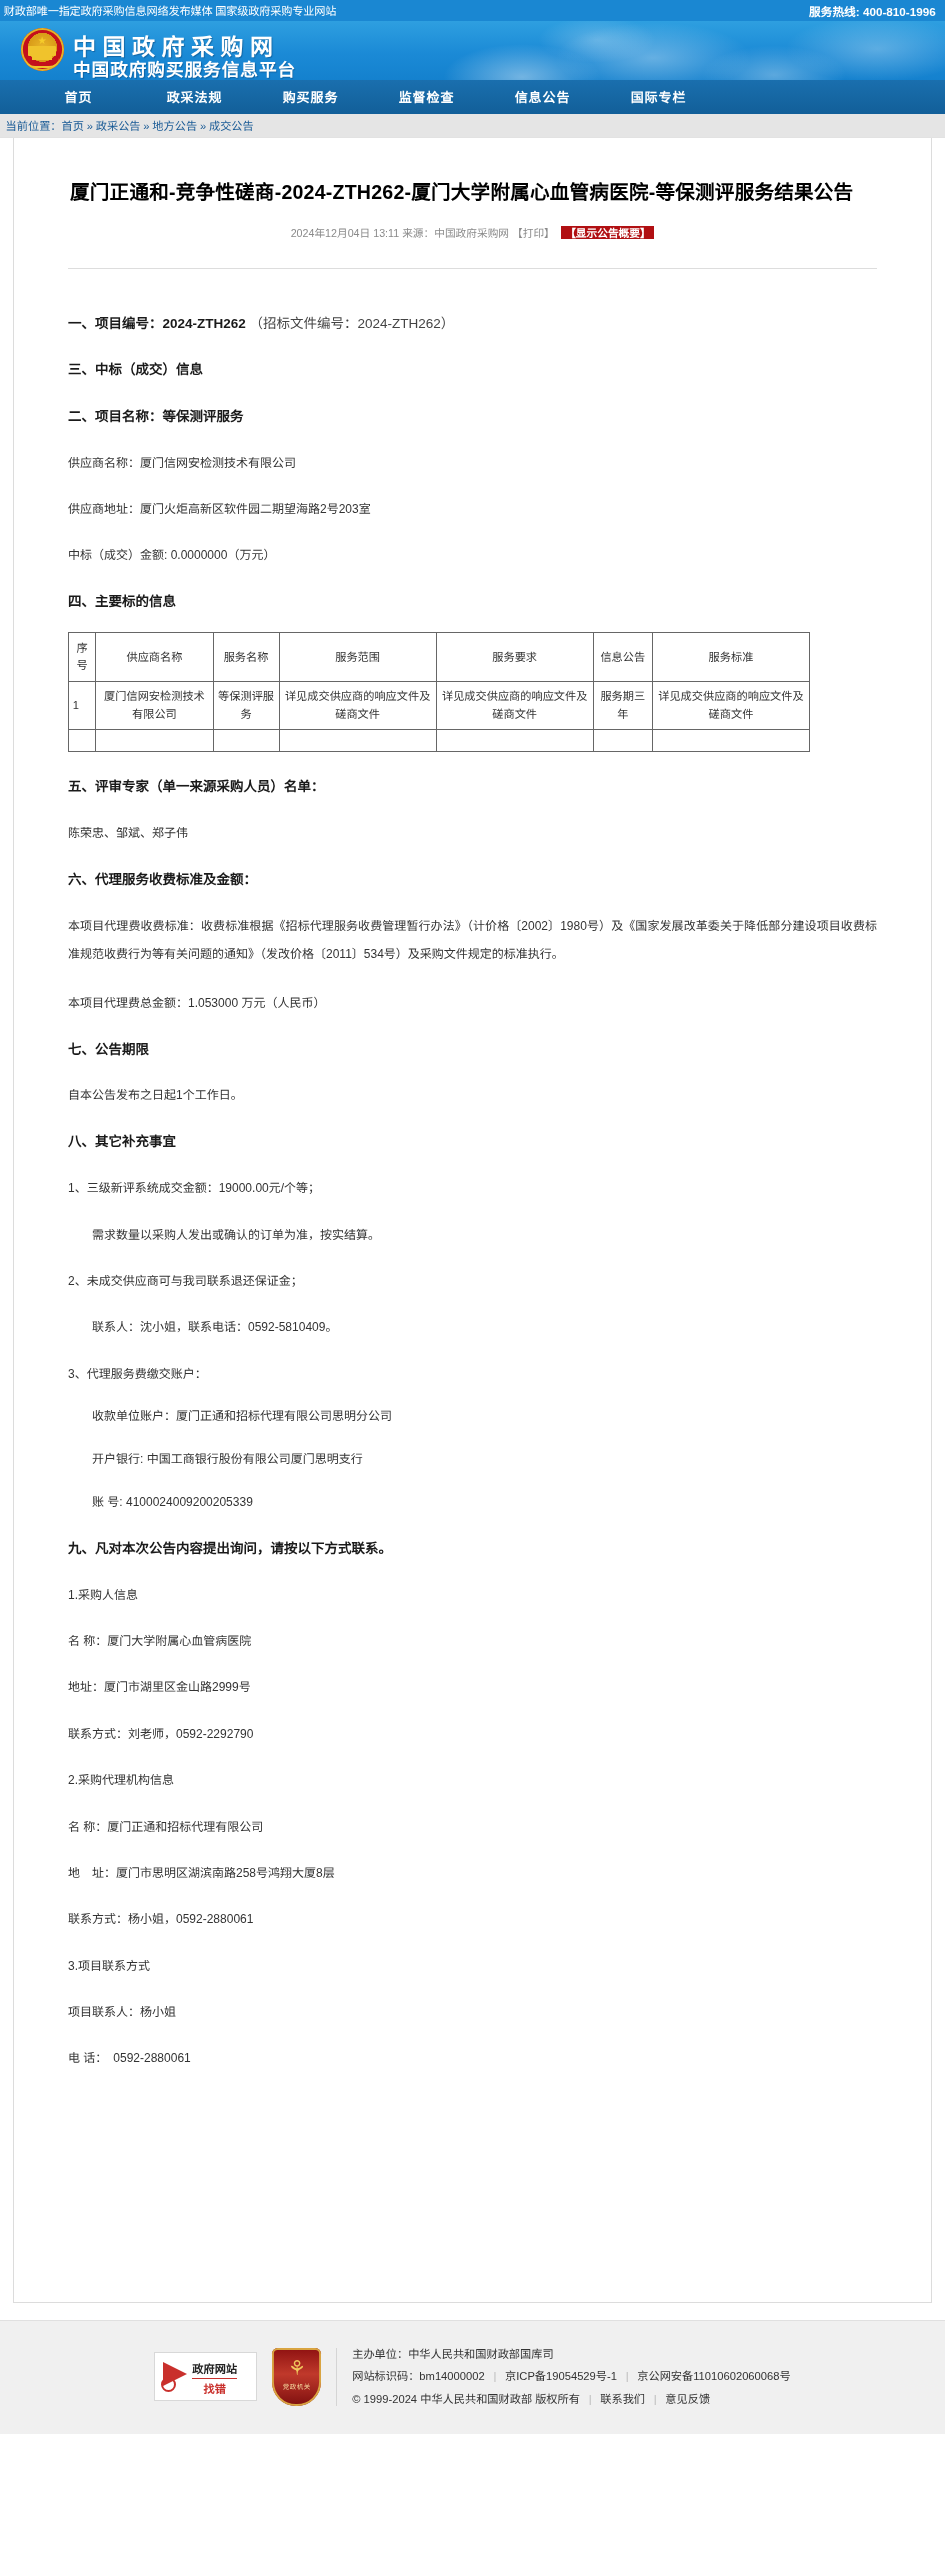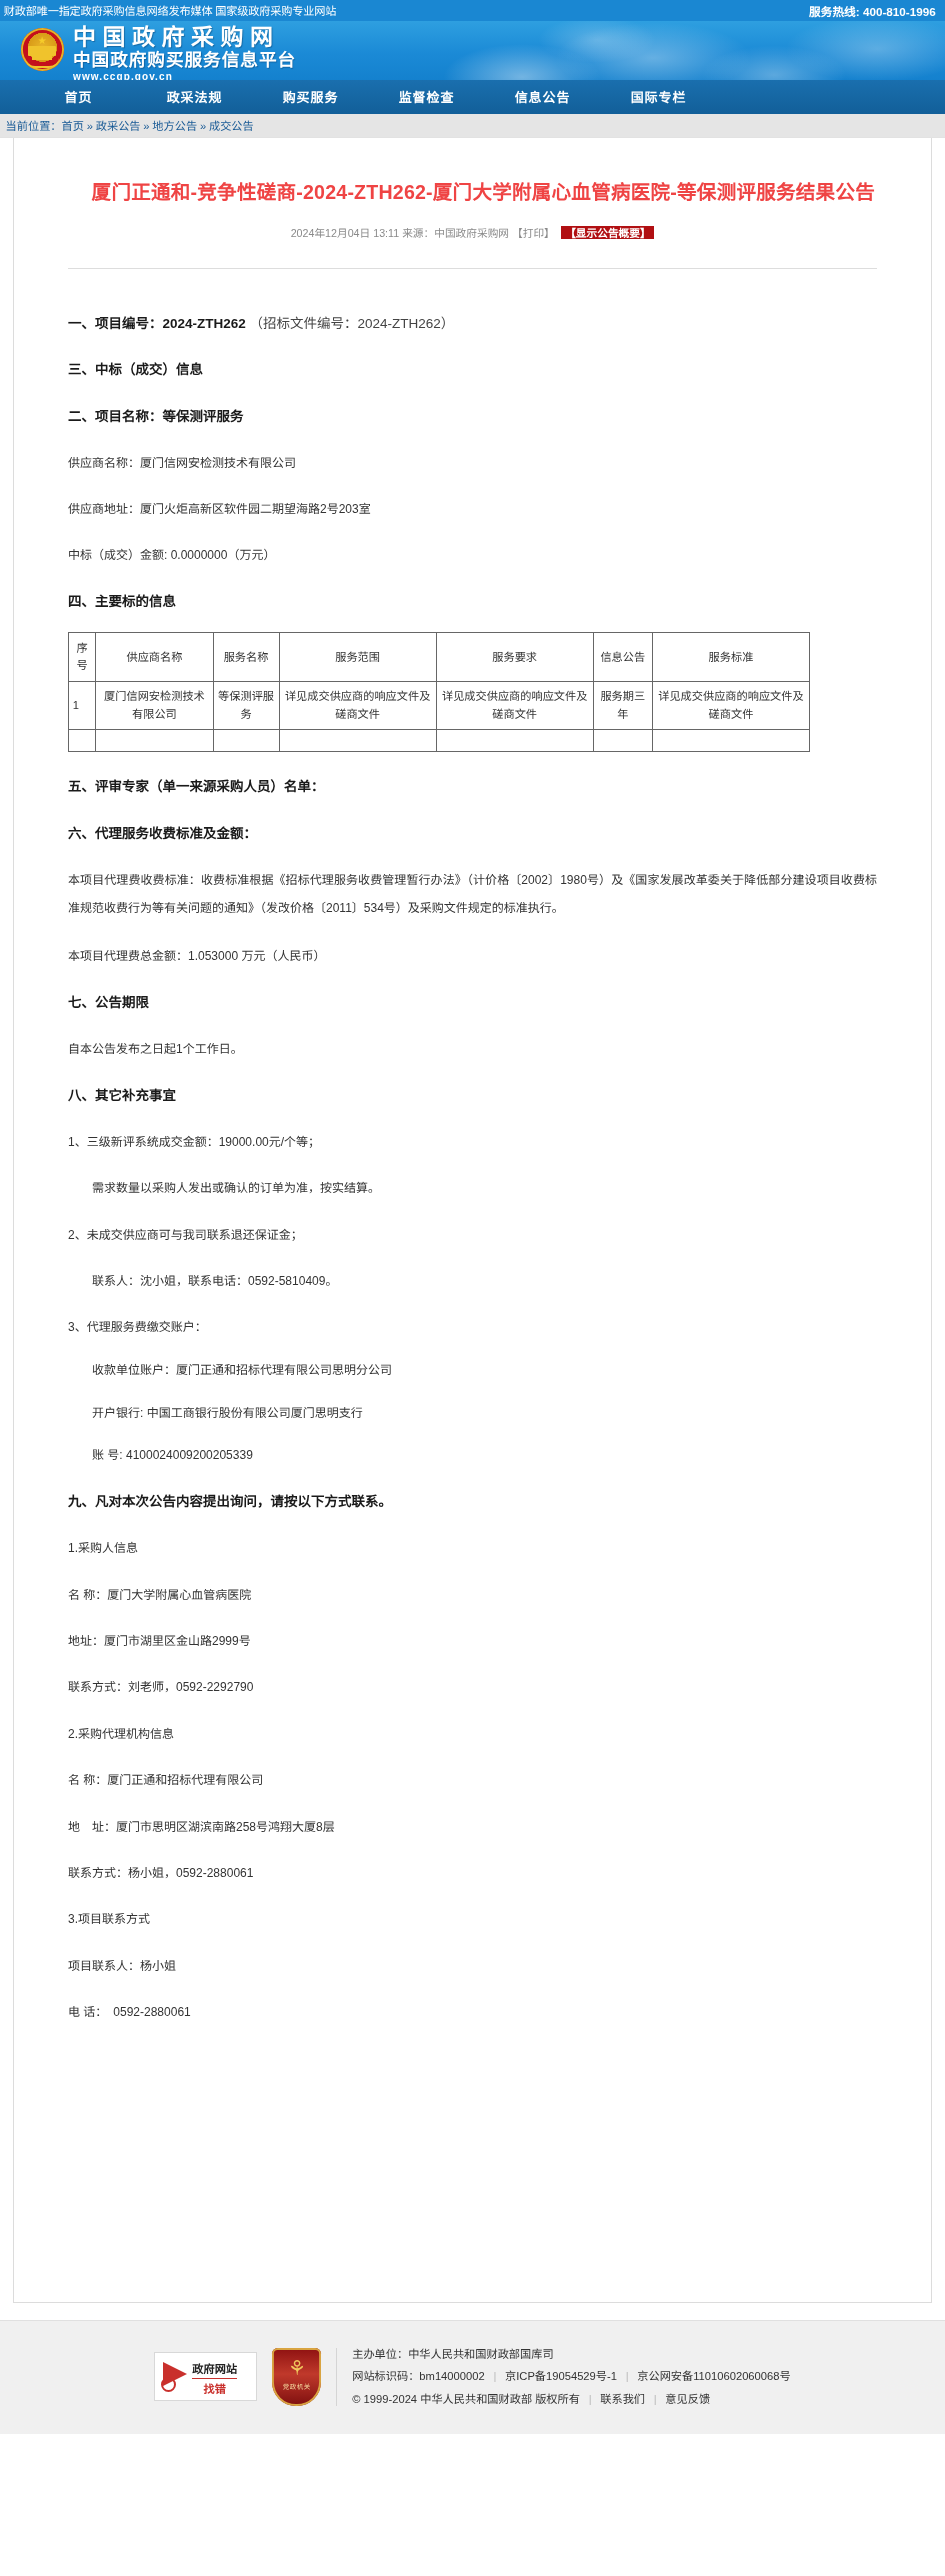--- a/index.html
+++ b/index.html
@@ -58,21 +58,21 @@
     background:#f0c32c; border-radius:0.9px;
   }
   .emblem .gate2{
     position:absolute; left:11.2px; top:27px; width:20.5px; height:4.7px; background:#f0c32c;
   }
   .emblem .gear{
     position:absolute; left:4.7px; top:30px; width:34px; height:10.3px;
     border-bottom:2.8px solid #f0c32c; border-radius:0 0 17px 17px;
   }
   .brand{
-    position:absolute; left:73px; top:4px; color:#fff;
+    position:absolute; left:73px; top:14px; color:#fff;
   }
   .brand .l1{
     font-size:23px; font-weight:bold; letter-spacing:6.5px; line-height:25px;
     text-shadow:0.9px 0.9px 0.9px rgba(0,40,80,.35);
   }
   .brand .l2{
     font-size:17.7px; font-weight:bold; letter-spacing:0.9px; line-height:20.5px;
     text-shadow:0.9px 0.9px 0.9px rgba(0,40,80,.35);
   }
   .brand .l3{
@@ -127,22 +127,22 @@
     min-height:2165px;
     padding:0 0 37px 0;
   }
 
   h1.title{
     margin:0;
     padding:39px 56px 0 56px;
     font-size:19.6px;
     line-height:31px;
     font-weight:bold;
-    text-align:right;
-    color:#ef4444;
+    text-align:left;
+    color:#000000;
     letter-spacing:0.2px;
   }
   .meta{
     text-align:center;
     font-size:10.7px;
     color:#8a8a8a;
     padding:17px 0 28px 0;
   }
   .meta .print{ color:#8a8a8a; }
   .meta .summary{
@@ -349,20 +349,21 @@
         <td></td>
         <td></td>
         <td></td>
         <td></td>
         <td></td>
       </tr>
     </tbody>
         </table>
 
     <div class="h">五、评审专家（单一来源采购人员）名单：</div>
+    <div class="p">陈荣忠、邹斌、郑子伟</div>
 
     <div class="h">六、代理服务收费标准及金额：</div>
     <div class="para">本项目代理费收费标准：收费标准根据《招标代理服务收费管理暂行办法》（计价格〔2002〕1980号）及《国家发展改革委关于降低部分建设项目收费标准规范收费行为等有关问题的通知》（发改价格〔2011〕534号）及采购文件规定的标准执行。</div>
     <div class="p">本项目代理费总金额：1.053000 万元（人民币）</div>
 
     <div class="h">七、公告期限</div>
     <div class="p">自本公告发布之日起1个工作日。</div>
 
     <div class="h">八、其它补充事宜</div>
     <div class="p">1、三级新评系统成交金额：19000.00元/个等；</div>

